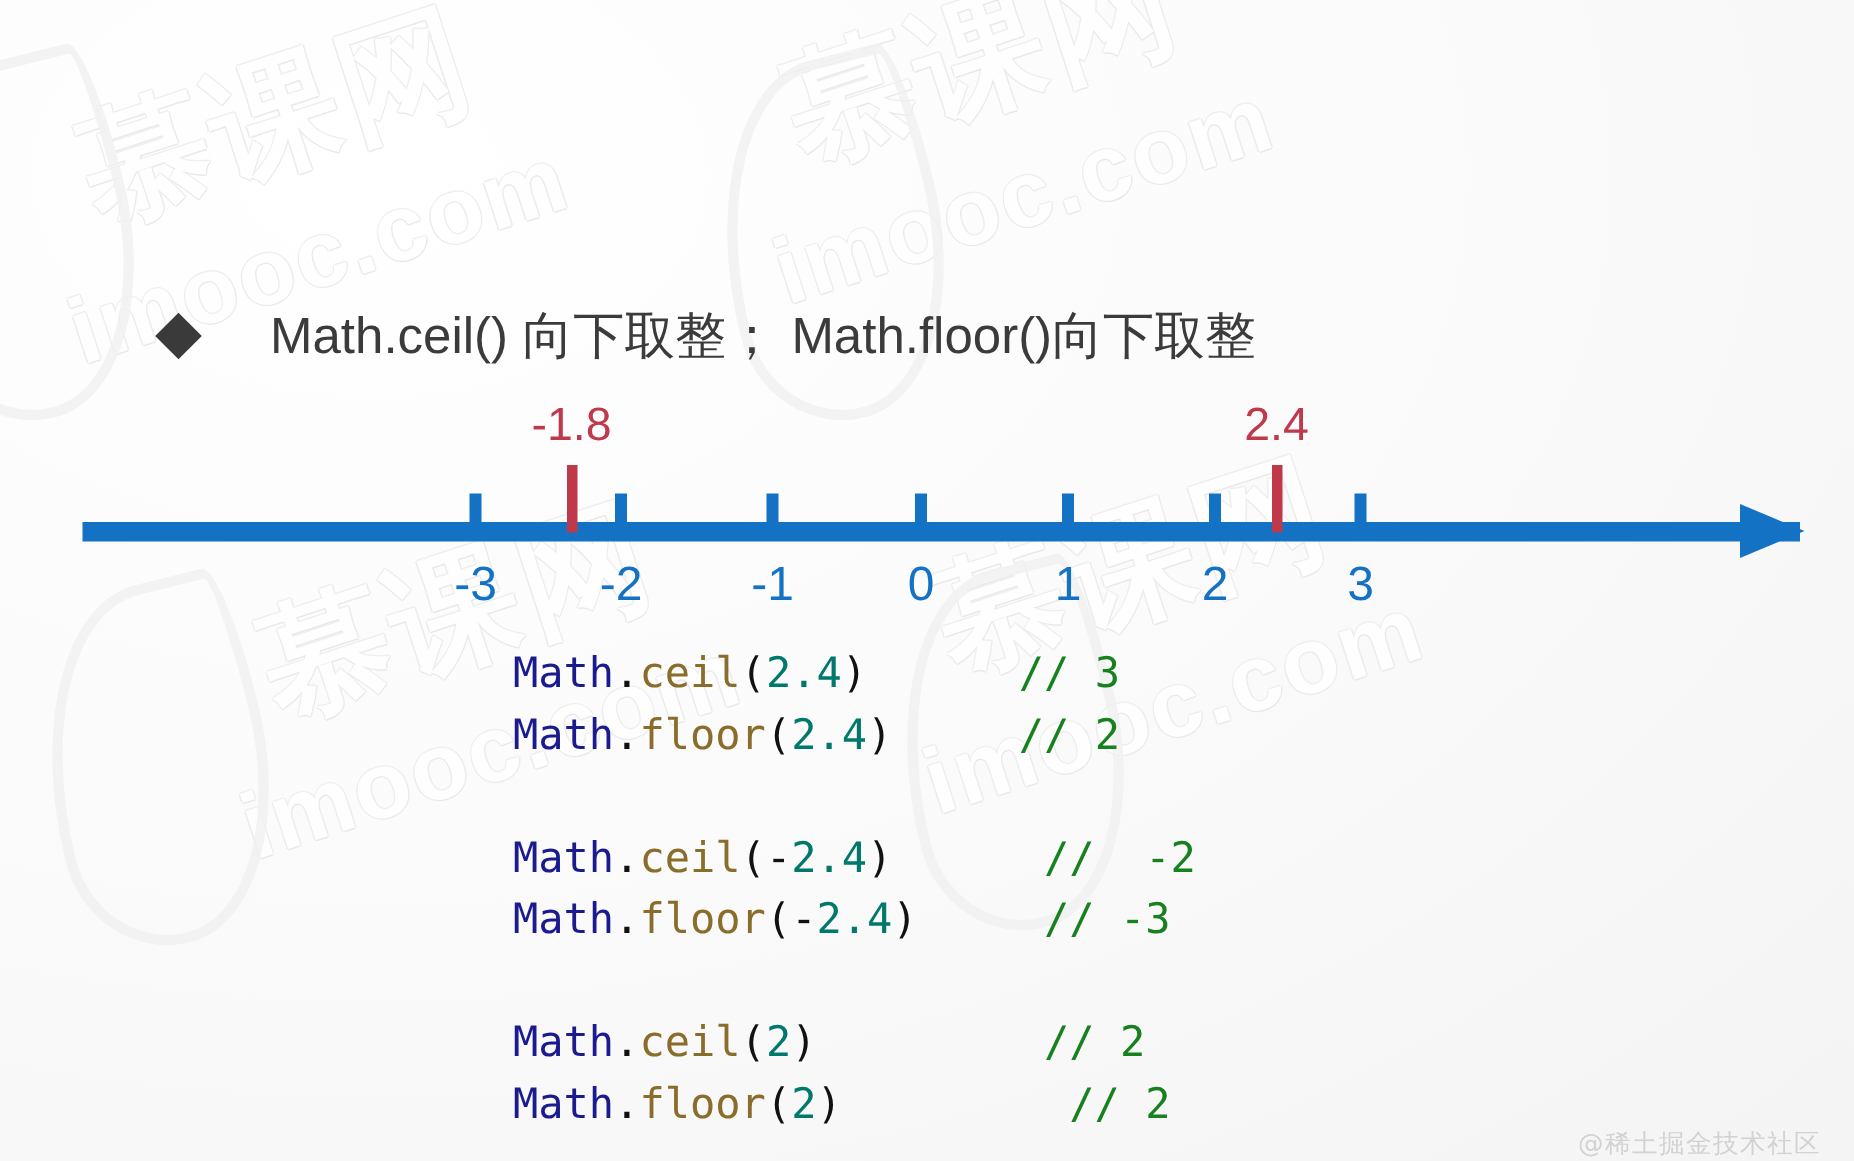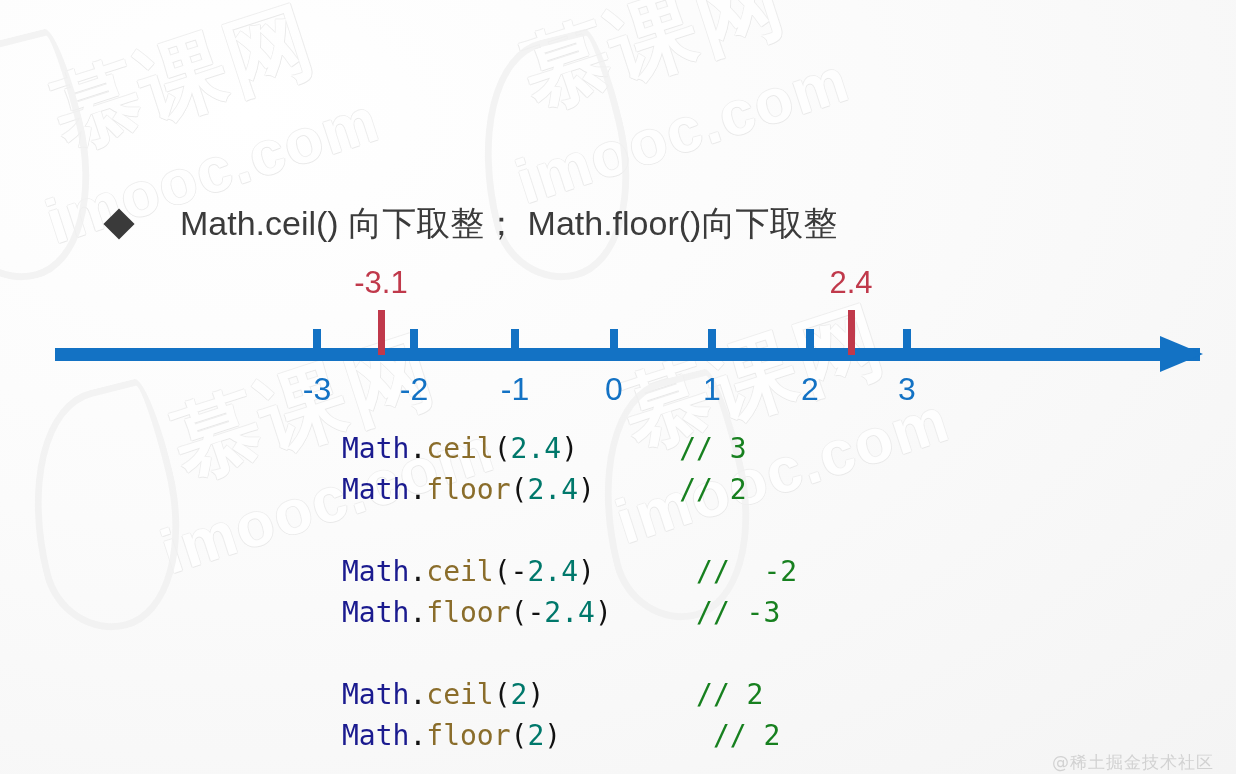--- a/index.html
+++ b/index.html
@@ -215,21 +215,21 @@
         <div class="tick-label" style="left: 574px;">0</div>
         <div class="tick" style="left: 708px;"></div>
         <div class="tick-label" style="left: 672px;">1</div>
         <div class="tick" style="left: 806px;"></div>
         <div class="tick-label" style="left: 770px;">2</div>
         <div class="tick" style="left: 903px;"></div>
         <div class="tick-label" style="left: 867px;">3</div>
       </div>
     <div id="markers-host">
         <div class="marker" style="left: 378px;"></div>
-        <div class="marker-label" style="left: 331px;">-3.1</div>
+        <div class="marker-label" style="left: 331px;">-1.8</div>
         <div class="marker" style="left: 848px;"></div>
         <div class="marker-label" style="left: 801px;">2.4</div>
       </div>
   </div>
 
   <div id="code"><div class="code-line"><span class="tok-obj">Math</span><span class="tok-dot">.</span><span class="tok-fn">ceil</span><span class="tok-paren">(</span><span class="tok-num">2.4</span><span class="tok-paren">)</span><span class="tok-paren">      </span><span class="tok-cmt">// 3</span></div><div class="code-line"><span class="tok-obj">Math</span><span class="tok-dot">.</span><span class="tok-fn">floor</span><span class="tok-paren">(</span><span class="tok-num">2.4</span><span class="tok-paren">)</span><span class="tok-paren">     </span><span class="tok-cmt">// 2</span></div><div class="code-gap"></div><div class="code-line"><span class="tok-obj">Math</span><span class="tok-dot">.</span><span class="tok-fn">ceil</span><span class="tok-paren">(</span><span class="tok-op">-</span><span class="tok-num">2.4</span><span class="tok-paren">)</span><span class="tok-paren">      </span><span class="tok-cmt">//  -2</span></div><div class="code-line"><span class="tok-obj">Math</span><span class="tok-dot">.</span><span class="tok-fn">floor</span><span class="tok-paren">(</span><span class="tok-op">-</span><span class="tok-num">2.4</span><span class="tok-paren">)</span><span class="tok-paren">     </span><span class="tok-cmt">// -3</span></div><div class="code-gap"></div><div class="code-line"><span class="tok-obj">Math</span><span class="tok-dot">.</span><span class="tok-fn">ceil</span><span class="tok-paren">(</span><span class="tok-num">2</span><span class="tok-paren">)</span><span class="tok-paren">         </span><span class="tok-cmt">// 2</span></div><div class="code-line"><span class="tok-obj">Math</span><span class="tok-dot">.</span><span class="tok-fn">floor</span><span class="tok-paren">(</span><span class="tok-num">2</span><span class="tok-paren">)</span><span class="tok-paren">         </span><span class="tok-cmt">// 2</span></div></div>
 
   <div id="footer-watermark">@稀土掘金技术社区</div>
 
 </div>

